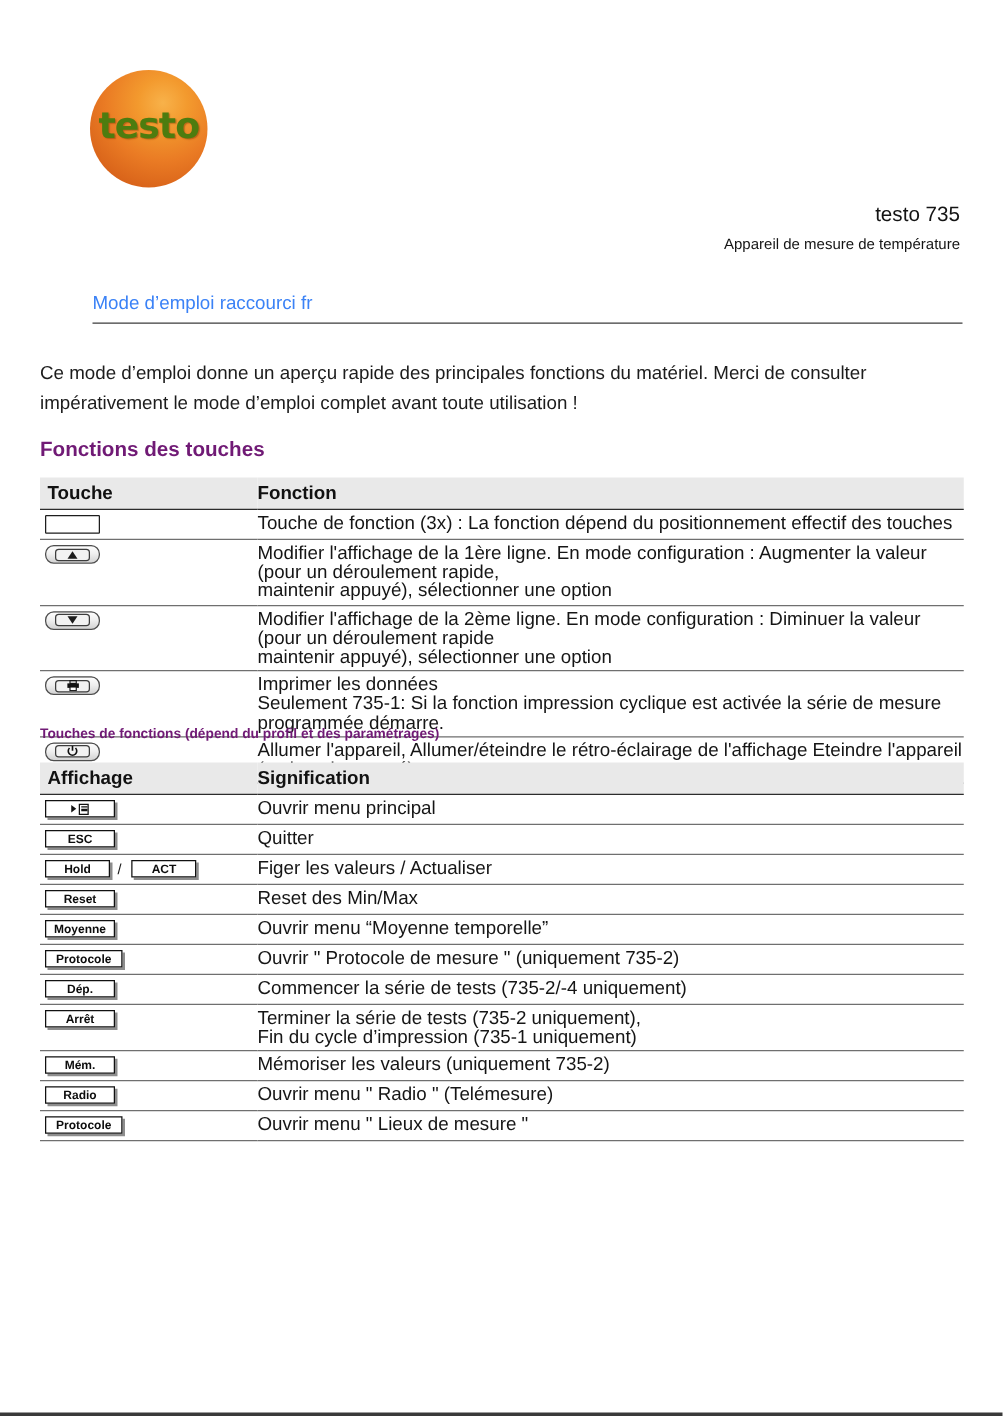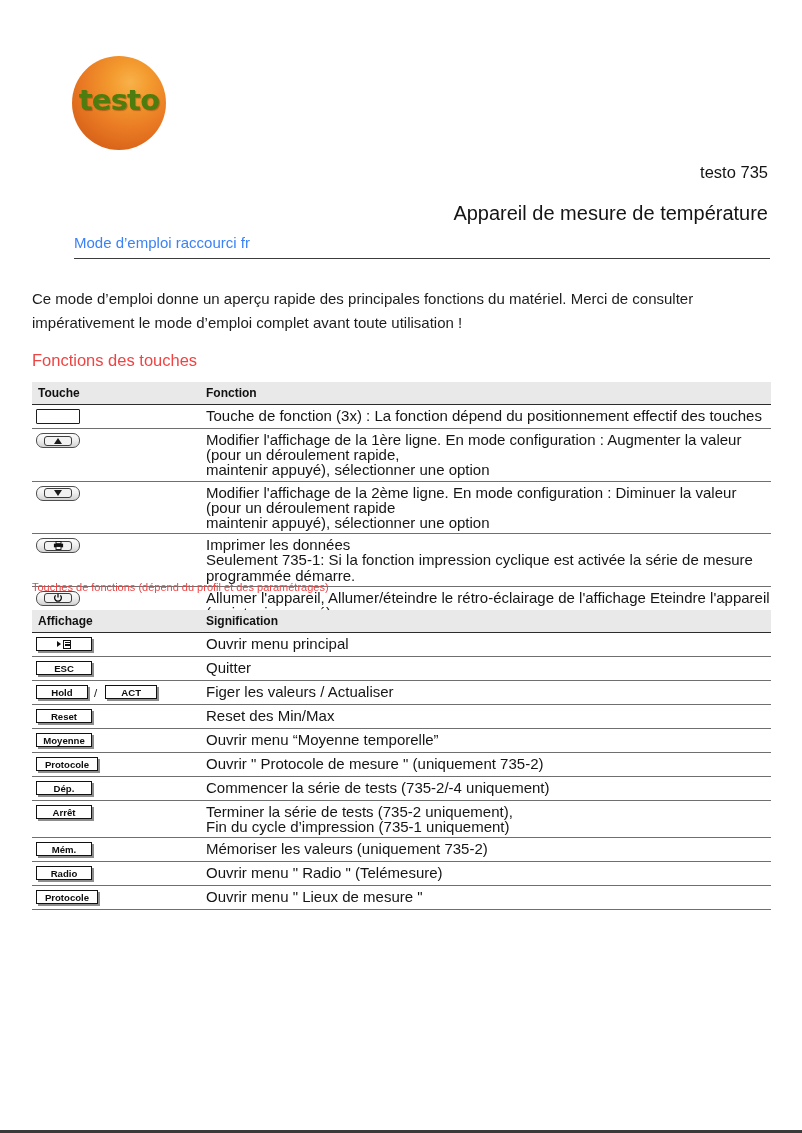--- a/index.html
+++ b/index.html
@@ -62,21 +62,21 @@
 
   
   .hdr {
     position: absolute;
     right: 34px;
     text-align: right;
     font-weight: normal;
     color: #141414;
   }
   #hdr-model { top: 163px; font-size: 16.5px; }
-  #hdr-sub   { top: 202px; font-size: 20px; }
+  #hdr-sub   { top: 188px; font-size: 12px; }
 
   
   .subtitle-row {
     position: absolute;
     left: 74px;
     top: 234px;
     width: 696px;
     border-bottom: 1.3px solid #3c3c3c;
     padding-bottom: 6px;
   }
@@ -93,41 +93,41 @@
     width: 740px;
     font-size: 15px;
     line-height: 24px;
     color: #1c1c1c;
   }
 
   
   .section-h {
     position: absolute;
     left: 32px;
-    font-weight: normal;
-    color: #ef4444;
+    font-weight: bold;
+    color: #701a75;
   }
   #sec1 { top: 351px; font-size: 16.5px; }
   #sec2 { top: 581px; font-size: 11px; }
 
   
   .tbl {
     position: absolute;
     left: 32px;
     width: 739px;
     border-collapse: collapse;
     font-size: 12.2px;
   }
   #tbl1 { top: 382px; }
   #tbl2 { top: 610px; }
 
   .tbl .hrow td {
     background: #e9e9e9;
     font-weight: bold;
-    font-size: 12px;
+    font-size: 15px;
     padding: 4px 0 4px 0;
     border-bottom: 1.6px solid #2c2c2c;
     color: #111;
   }
   .tbl td {
     vertical-align: top;
     padding: 0;
   }
   .tbl tr.drow td {
     border-bottom: 1.1px solid #6f6f6f;

